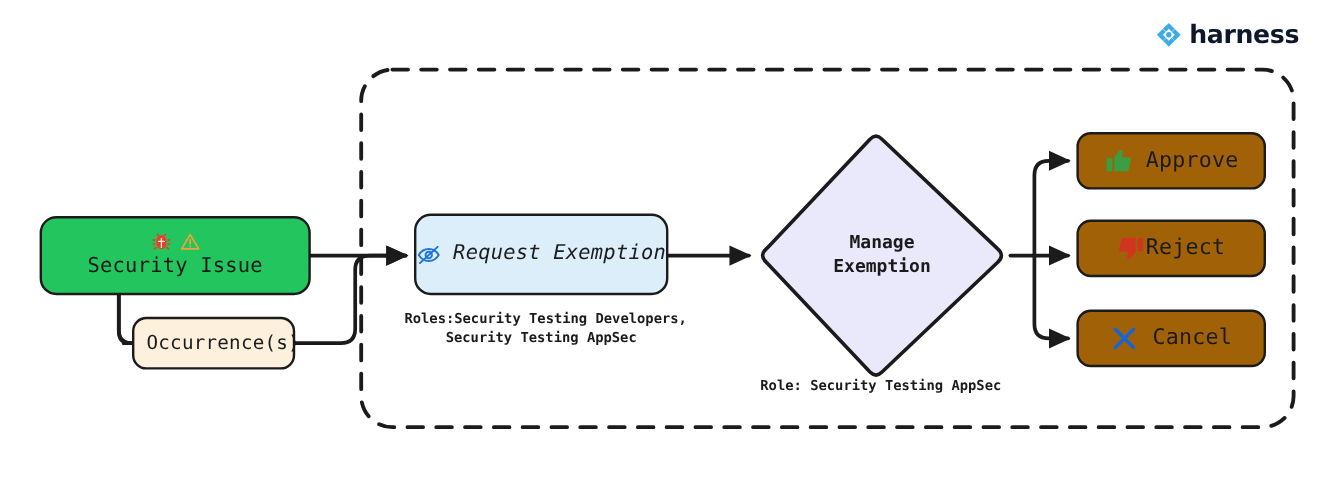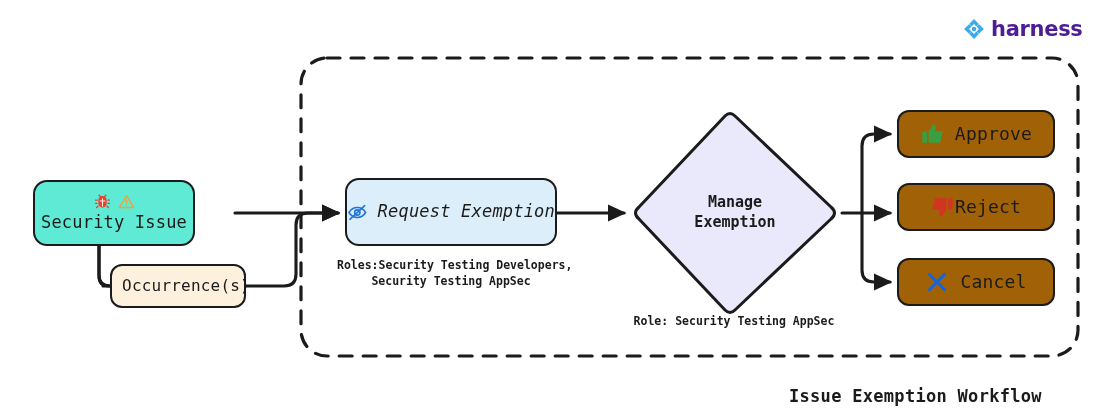--- a/index.html
+++ b/index.html
@@ -8,33 +8,33 @@
     width:1103px;height:418px;position:relative;overflow:hidden;
   }
   .stage{position:absolute;left:0;top:0;width:1103px;height:418px;}
   svg.layer{position:absolute;left:0;top:0;width:1103px;height:418px;pointer-events:none;}
 
   
   .logo{position:absolute;left:963px;top:18px;display:flex;align-items:center;gap:6px;}
   .logo-mark{width:22px;height:22px;display:block;}
   .logo-text{
     font-family:"DejaVu Sans","Liberation Sans",sans-serif;
-    font-size:21px;font-weight:700;color:#4c1d95;letter-spacing:-0.3px;line-height:1;
+    font-size:21px;font-weight:700;color:#0f172a;letter-spacing:-0.3px;line-height:1;
   }
 
   
   .node{
     position:absolute;box-sizing:border-box;
     border:2.6px solid #1b1b1b;border-radius:12px;
     display:flex;align-items:center;justify-content:center;
     color:#1b1b1b;background:#a16207;
   }
   .node-label{font-size:17px;letter-spacing:0.2px;white-space:nowrap;line-height:1.25;}
 
-  #n-security{left:33px;top:180px;width:162px;height:66px;background:#5eead4;border-radius:14px;flex-direction:column;gap:1px;}
+  #n-security{left:33px;top:180px;width:226px;height:66px;background:#22c55e;border-radius:14px;flex-direction:column;gap:1px;}
   #n-security .icons{display:flex;align-items:center;justify-content:center;gap:7px;height:19px;margin-top:1px;}
   #n-security .node-label{margin-bottom:2px;}
 
   #n-occurrence{left:110px;top:264px;width:136px;height:44px;background:#fdf1dd;padding-left:16px;}
   #n-occurrence .node-label{font-size:16px;}
 
   #n-request{left:345px;top:178px;width:212px;height:68px;background:#ddeefb;border-radius:14px;gap:10px;font-style:italic;}
   #n-request .node-label{font-size:17px;}
 
   #n-approve{left:897px;top:110px;width:158px;height:48px;gap:11px;}
@@ -181,15 +181,14 @@
     <span class="node-label">Reject</span>
   </div>
 
   <div class="node" id="n-cancel">
     <svg class="icon" width="24" height="24" viewBox="0 0 24 24">
       <path d="M4.4 4.4 L19.6 19.6 M19.6 4.4 L4.4 19.6" stroke="#1565d8" stroke-width="2.9" stroke-linecap="round"></path>
     </svg>
     <span class="node-label">Cancel</span>
   </div>
 
-  <div class="wf-title">Issue Exemption Workflow</div>
 
 </div>
 
 </body></html>

